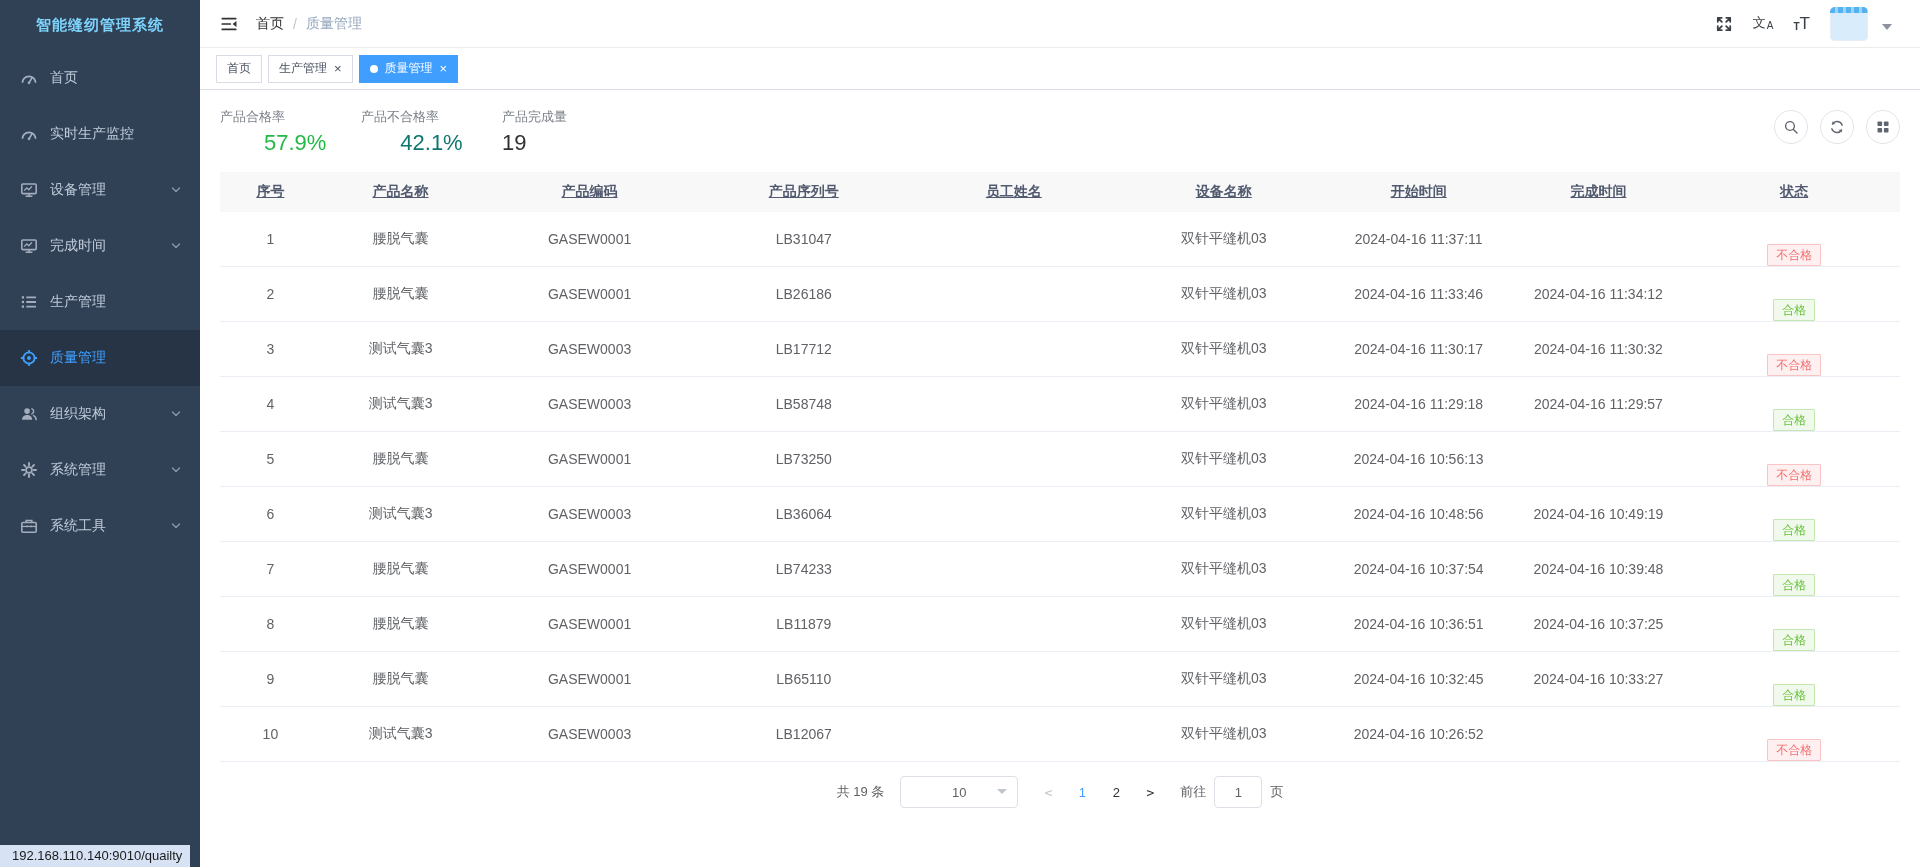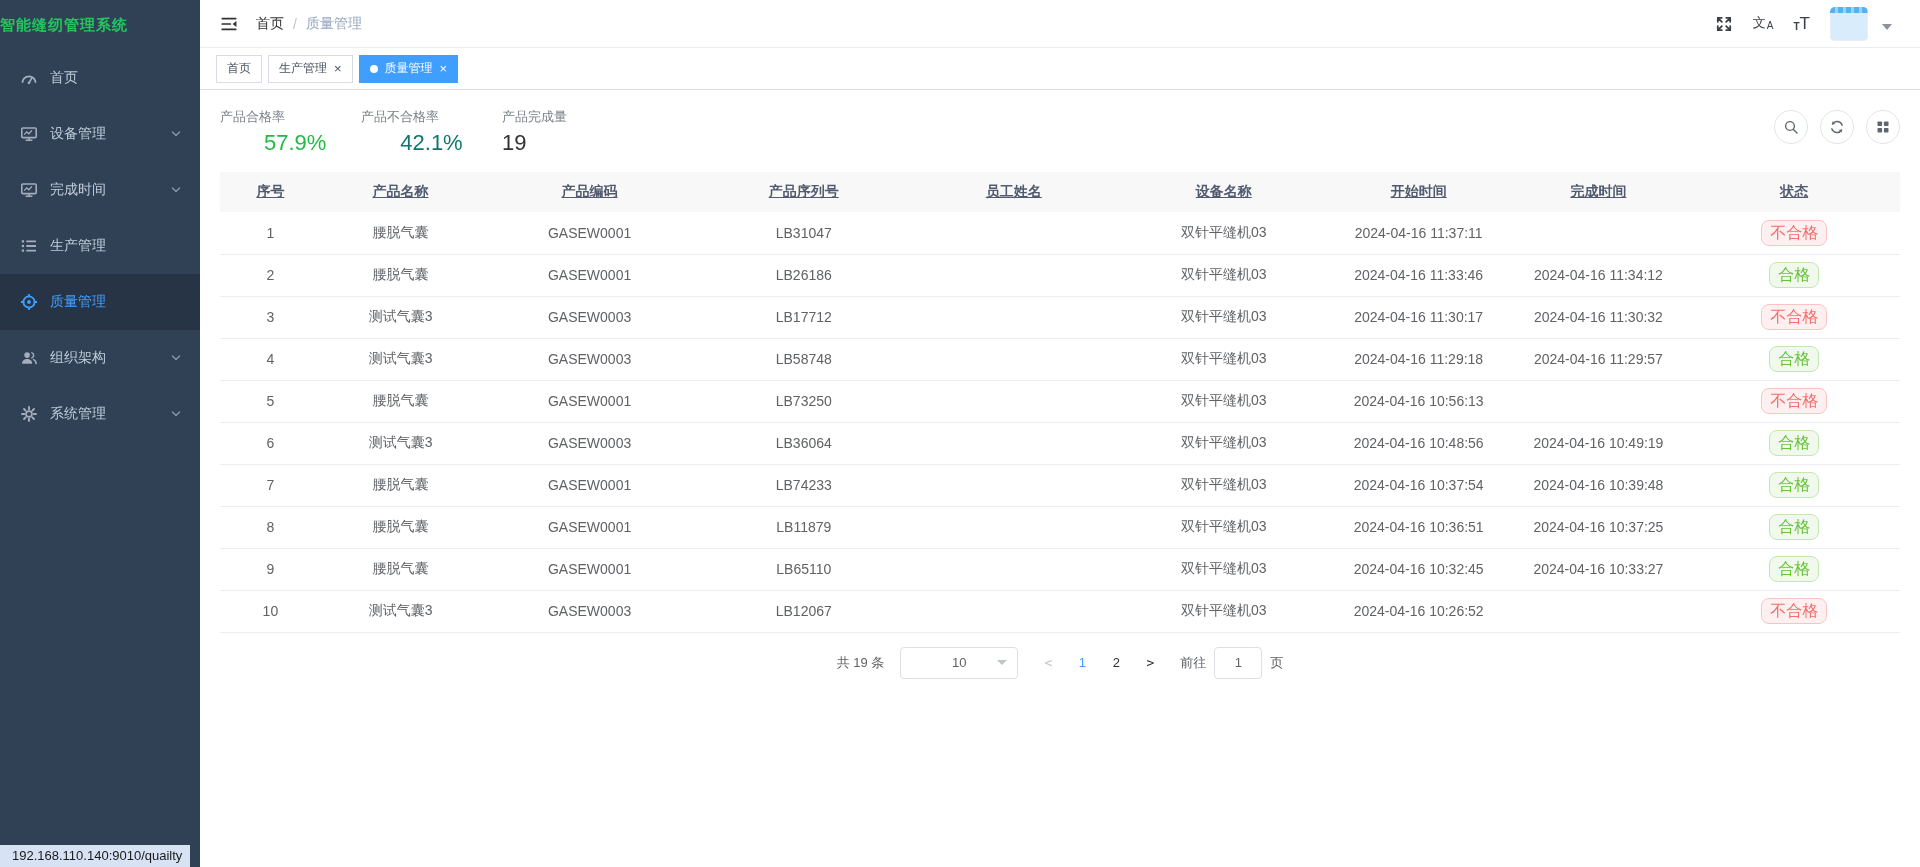--- a/index.html
+++ b/index.html
@@ -2,21 +2,21 @@
 <html><head>
 <meta charset="utf-8">
 <style>
   * { margin:0; padding:0; box-sizing:border-box; }
   html,body { width:1920px; height:867px; overflow:hidden; }
   body { font-family:"Liberation Sans","DejaVu Sans",sans-serif; background:#fff; position:relative; }
   .app { display:flex; width:100%; height:100%; }
 
   
   .sidebar { width:200px; min-width:200px; height:100%; background:#304156; }
-  .logo { height:50px; display:flex; align-items:center; color:#22c55e; font-size:15px; font-weight:bold; letter-spacing:1px; }
+  .logo { height:50px; display:flex; align-items:center; justify-content:center; color:#7dd3fc; font-size:15px; font-weight:bold; letter-spacing:1px; }
   .menu-item { height:56px; display:flex; align-items:center; padding:0 18px 0 20px; color:#bfcbd9; font-size:14px; cursor:pointer; }
   .menu-item.active { background:#263445; color:#409EFF; }
   .menu-icon { width:18px; height:18px; margin-right:12px; color:#a3adbd; display:inline-flex; align-items:center; justify-content:center; }
   .menu-item.active .menu-icon { color:#409EFF; }
   .menu-label { flex:1; white-space:nowrap; }
   .menu-arrow { color:#8d97a5; width:12px; height:12px; }
   .menu-icon svg, .menu-arrow svg { width:100%; height:100%; display:block; }
 
   
   .main { flex:1; display:flex; flex-direction:column; height:100%; background:#fff; }
@@ -57,21 +57,21 @@
   .stat-label { font-size:13px; color:#7a7f88; margin-bottom:4px; }
   .stat-value { font-size:22px; color:#303133; }
   .actions { position:absolute; right:0; top:2px; display:flex; gap:12px; }
   .icon-btn { width:34px; height:34px; border:1px solid #e2e5ea; border-radius:50%; background:#fff; display:flex; align-items:center; justify-content:center; color:#5f6670; cursor:pointer; }
   .icon-btn svg { width:16px; height:16px; display:block; }
 
   
   table { width:100%; border-collapse:collapse; table-layout:fixed; font-size:14px; }
   thead th { background:#f8f8f9; color:#515a6e; font-weight:bold; height:40px; text-align:center;text-decoration:underline; }
   tbody td { height:42px; text-align:center; color:#606266; border-bottom:1px solid #ebeef5; overflow:hidden; white-space:nowrap; }
-  .badge { display:inline-block; font-size:16px; line-height:1; padding:4px 8px; border-radius:8px; border:1px solid transparent; }
+  .badge { display:inline-block; font-size:12px; line-height:1; padding:4px 8px; border-radius:1px; border:1px solid transparent;margin-top:32px; }
   .badge-pass { color:#67c23a; background:#f0f9eb; border-color:#c2e7b0; }
   .badge-fail { color:#f56c6c; background:#fef0f0; border-color:#fbc4c4; }
 
   
   .pagination { display:flex; align-items:center; justify-content:center; gap:16px; margin-top:14px; font-size:13px; color:#606266; }
   .page-size { position:relative; width:118px; height:32px; border:1px solid #dcdfe6; border-radius:4px; display:flex; align-items:center; justify-content:center; color:#606266; cursor:pointer; background:#fff; }
   .page-size .sel-caret { position:absolute; right:10px; top:12px; width:0; height:0; border-left:5px solid transparent; border-right:5px solid transparent; border-top:5px solid #c0c4cc; }
   .pager { display:flex; align-items:center; gap:6px; }
   .pager .pg { min-width:28px; height:28px; display:inline-flex; align-items:center; justify-content:center; cursor:pointer; color:#303133; font-size:13px; }
   .pager .pg.active { color:#409EFF; }
@@ -99,20 +99,30 @@
               <path d="M2.2 12.3a5.8 5.8 0 1 1 11.6 0" stroke="currentColor" stroke-width="1.6"></path>
               <path d="M8 12.3l2.8-4.6" stroke="currentColor" stroke-width="1.5"></path>
               <circle cx="8" cy="12.3" r="1.2" fill="currentColor"></circle>
             </svg>
           </span>
           <span class="menu-label">首页</span>
         </div>
         <div class="menu-item">
           <span class="menu-icon">
             <svg viewBox="0 0 16 16" fill="none">
+              <path d="M2.2 12.3a5.8 5.8 0 1 1 11.6 0" stroke="currentColor" stroke-width="1.6"></path>
+              <path d="M8 12.3l2.8-4.6" stroke="currentColor" stroke-width="1.5"></path>
+              <circle cx="8" cy="12.3" r="1.2" fill="currentColor"></circle>
+            </svg>
+          </span>
+          <span class="menu-label">实时生产监控</span>
+        </div>
+        <div class="menu-item">
+          <span class="menu-icon">
+            <svg viewBox="0 0 16 16" fill="none">
               <rect x="1.6" y="2.6" width="12.8" height="8.6" rx="1" stroke="currentColor" stroke-width="1.4"></rect>
               <path d="M3.8 8.6l2.2-2.5 1.9 1.7 2.7-3" stroke="currentColor" stroke-width="1.2"></path>
               <path d="M8 11.2v2.1M5 13.6h6" stroke="currentColor" stroke-width="1.4"></path>
             </svg>
           </span>
           <span class="menu-label">设备管理</span>
           <span class="menu-arrow">
             <svg viewBox="0 0 12 12" fill="none">
               <path d="M2.5 4l3.5 3.5L9.5 4" stroke="currentColor" stroke-width="1.4" stroke-linecap="round" stroke-linejoin="round"></path>
             </svg>
@@ -172,20 +182,36 @@
         <div class="menu-item">
           <span class="menu-icon">
             <svg viewBox="0 0 16 16" fill="none" stroke="currentColor">
               <circle cx="8" cy="8" r="2.6" stroke-width="1.5"></circle>
               <g stroke-width="1.7" stroke-linecap="round">
                 <path d="M8 1.8v2M8 12.2v2M1.8 8h2M12.2 8h2M3.6 3.6l1.4 1.4M11 11l1.4 1.4M12.4 3.6L11 5M5 11l-1.4 1.4"></path>
               </g>
             </svg>
           </span>
           <span class="menu-label">系统管理</span>
+          <span class="menu-arrow">
+            <svg viewBox="0 0 12 12" fill="none">
+              <path d="M2.5 4l3.5 3.5L9.5 4" stroke="currentColor" stroke-width="1.4" stroke-linecap="round" stroke-linejoin="round"></path>
+            </svg>
+          </span>
+        </div>
+        <div class="menu-item">
+          <span class="menu-icon">
+            <svg viewBox="0 0 16 16" fill="none" stroke="currentColor">
+              <rect x="1.6" y="4.9" width="12.8" height="8.6" rx="1" stroke-width="1.4"></rect>
+              <path d="M5.5 4.9V3.1h5v1.8" stroke-width="1.4"></path>
+              <path d="M1.6 8.4h12.8" stroke-width="1.1"></path>
+              <path d="M6.3 7.6v1.6M9.7 7.6v1.6" stroke-width="1.3"></path>
+            </svg>
+          </span>
+          <span class="menu-label">系统工具</span>
           <span class="menu-arrow">
             <svg viewBox="0 0 12 12" fill="none">
               <path d="M2.5 4l3.5 3.5L9.5 4" stroke="currentColor" stroke-width="1.4" stroke-linecap="round" stroke-linejoin="round"></path>
             </svg>
           </span>
         </div>
       </nav>
   </aside>
 
   <div class="main">

